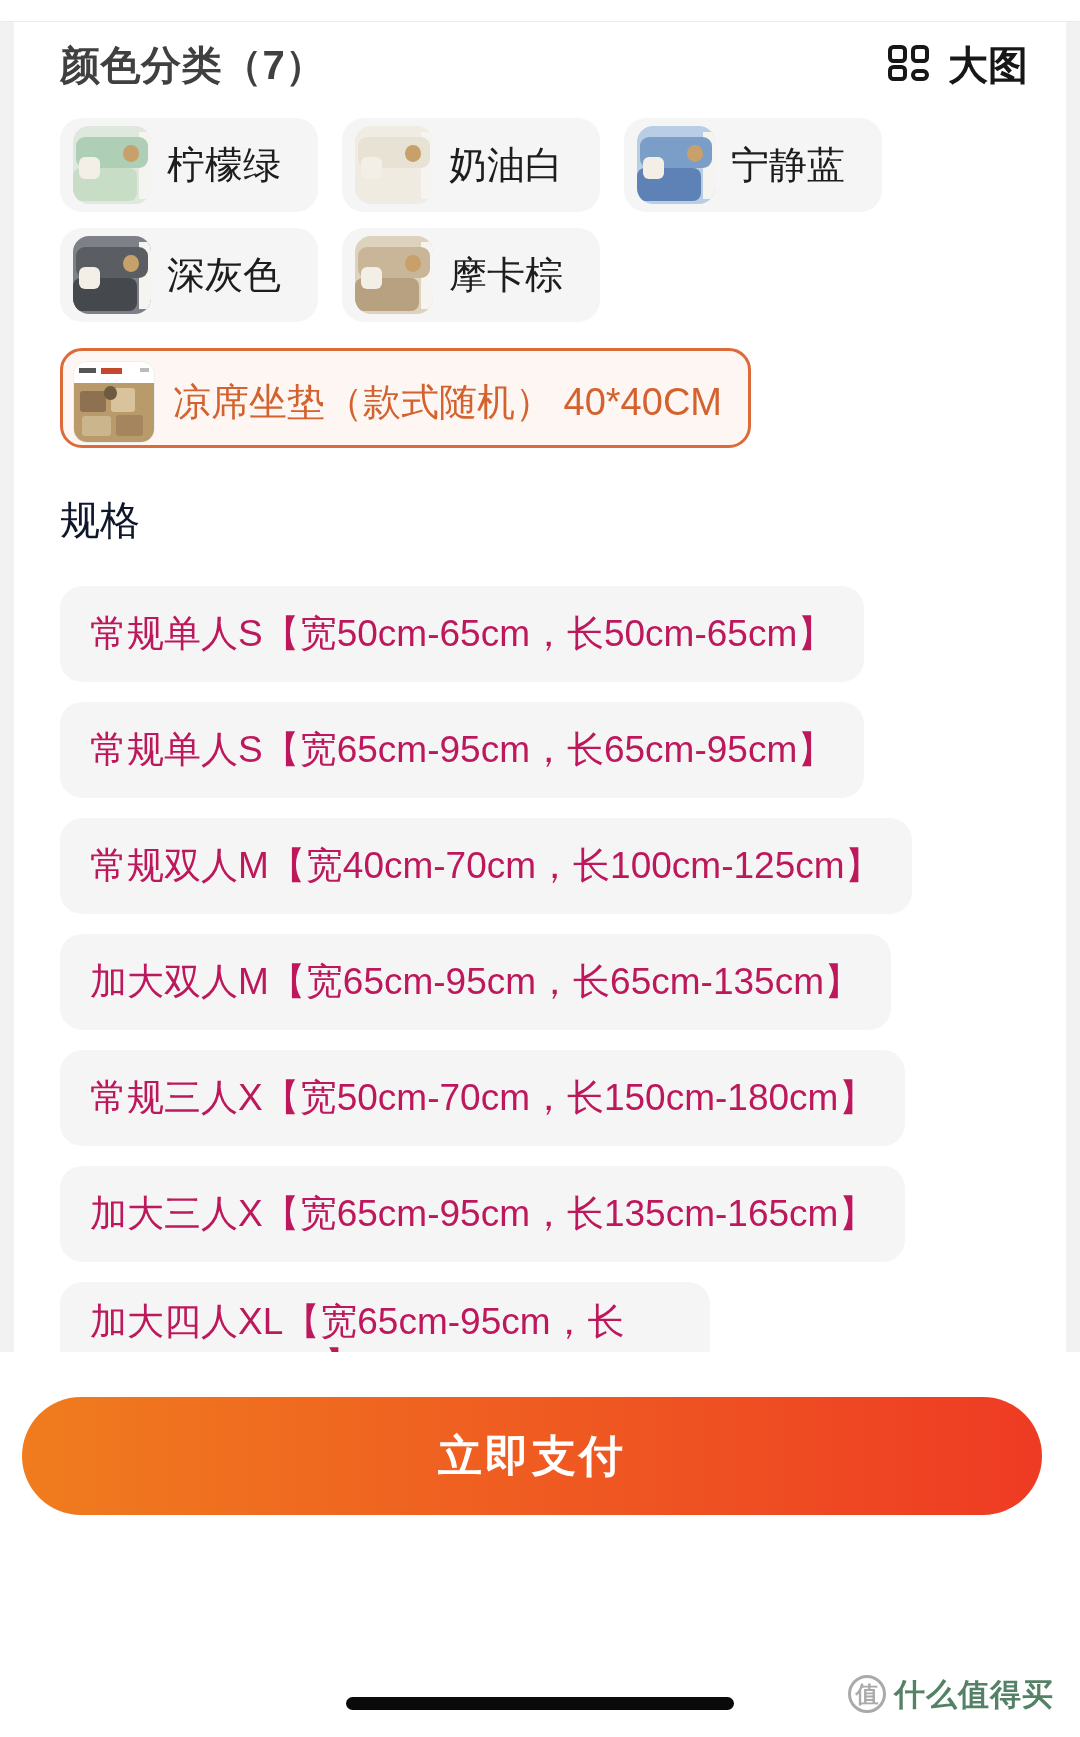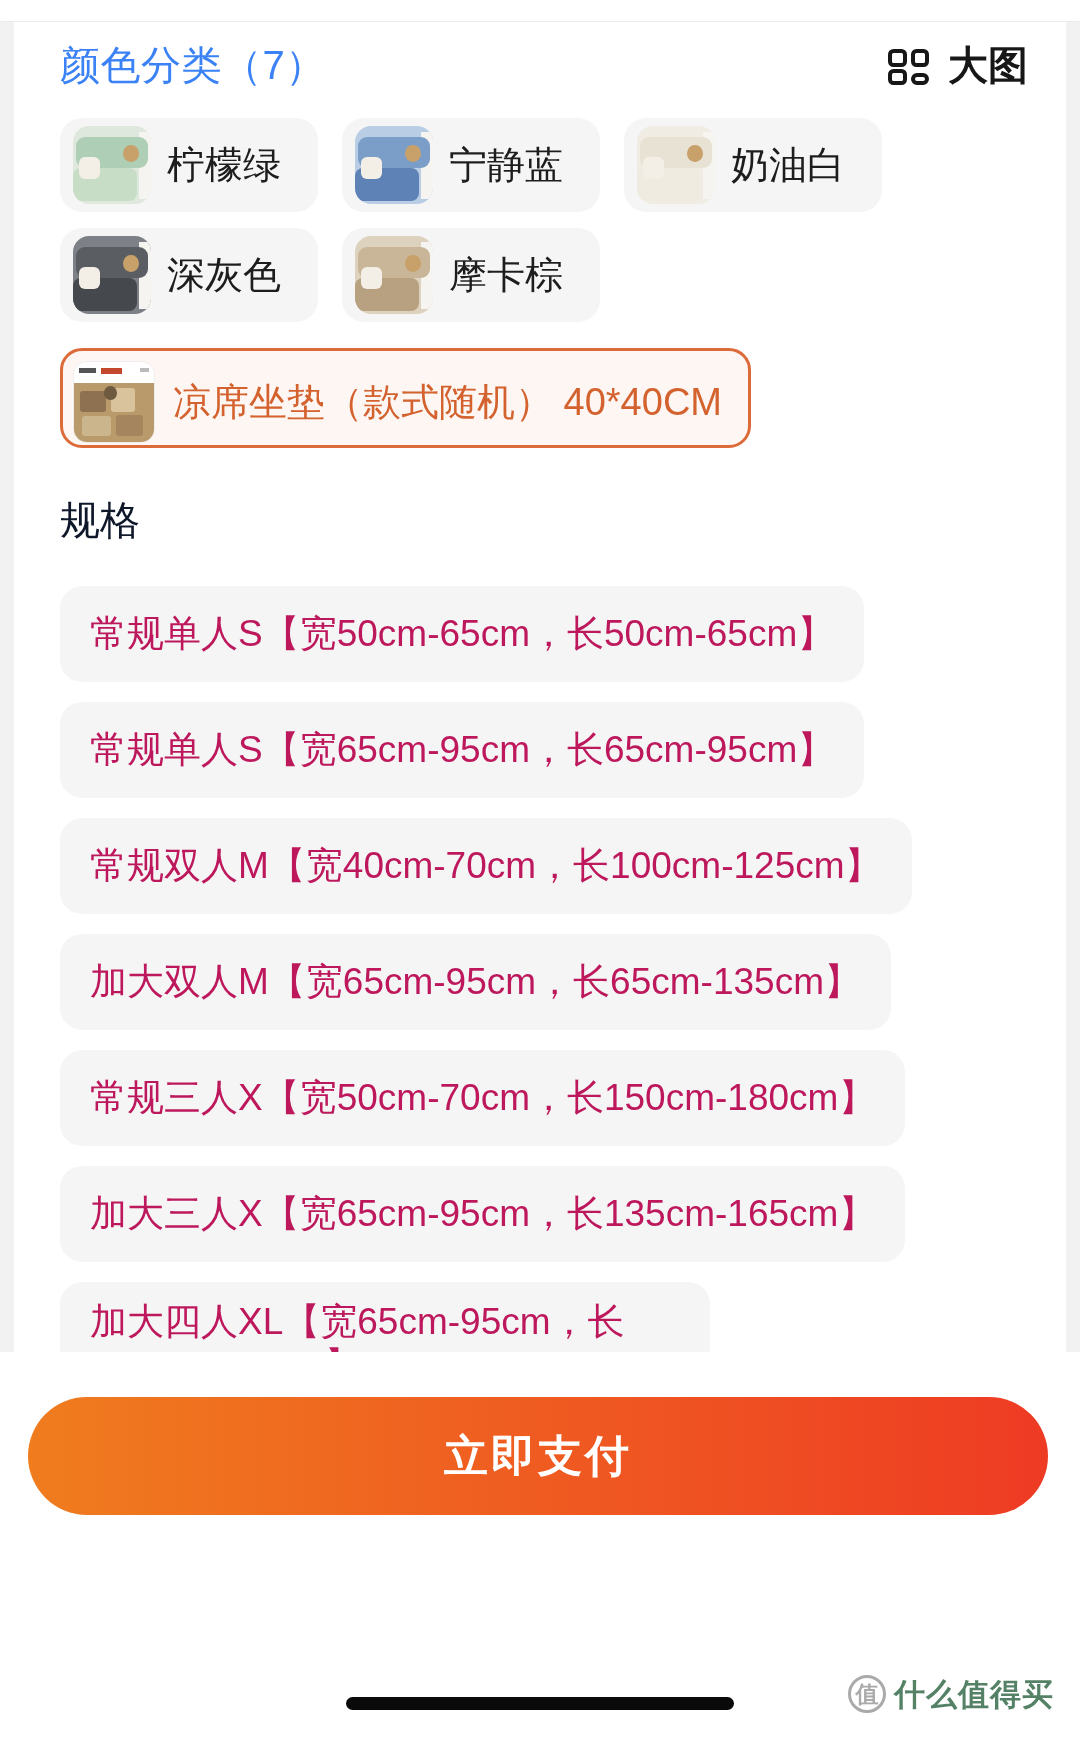--- a/index.html
+++ b/index.html
@@ -42,28 +42,28 @@
   .sheet-header {
     position: relative;
     height: 86px;
     padding: 0 38px 0 46px;
     display: flex;
     align-items: center;
     justify-content: space-between;
   }
   .section-title {
     font-size: 40px;
-    font-weight: 400;
-    color: #3b82f6;
+    font-weight: 700;
+    color: #404040;
     letter-spacing: 0.5px;
     line-height: 1;
   }
   .bigpic-toggle {
     display: flex;
-    align-items: flex-end;
+    align-items: flex-start;
     gap: 18px;
   }
   .grid-icon {
     display: block;
     width: 42px;
     height: 36px;
   }
   .bigpic-label {
     font-size: 40px;
     font-weight: 700;
@@ -212,21 +212,21 @@
   
   .bottom-area {
     position: absolute;
     left: 0; bottom: 0;
     width: 1080px;
     height: 385px;
     background: #ffffff;
   }
   .pay-button {
     position: absolute;
-    left: 28px;
+    left: 22px;
     top: 45px;
     width: 1020px;
     height: 118px;
     border-radius: 60px;
     border: none;
     background: linear-gradient(to right, #f07c1e, #ee3b24);
     color: #ffffff;
     font-size: 44px;
     font-weight: 700;
     letter-spacing: 3px;
@@ -306,40 +306,40 @@
           <div class="th-back" style="background:#aecfb6"></div>
           <div class="th-seat" style="background:#c7ddc6"></div>
           <div class="th-pillow"></div>
           <div class="th-cat"></div>
         </div>
         <span class="chip-label">柠檬绿</span>
       </div>
 
       <div class="chip">
         <div class="chip-thumb">
+          <div class="th-bg" style="background:#f0ece3"></div>
+          <div class="th-white"></div>
+          <div class="th-back" style="background:#e8e2d4"></div>
+          <div class="th-seat" style="background:#f0ebe0"></div>
+          <div class="th-pillow"></div>
+          <div class="th-cat"></div>
+        </div>
+        <span class="chip-label">奶油白</span>
+      </div>
+
+      <div class="chip">
+        <div class="chip-thumb">
           <div class="th-bg" style="background:#b9cde4"></div>
           <div class="th-white"></div>
           <div class="th-back" style="background:#7b9ec9"></div>
           <div class="th-seat" style="background:#5e82b5"></div>
           <div class="th-pillow"></div>
           <div class="th-cat"></div>
         </div>
         <span class="chip-label">宁静蓝</span>
-      </div>
-
-      <div class="chip">
-        <div class="chip-thumb">
-          <div class="th-bg" style="background:#f0ece3"></div>
-          <div class="th-white"></div>
-          <div class="th-back" style="background:#e8e2d4"></div>
-          <div class="th-seat" style="background:#f0ebe0"></div>
-          <div class="th-pillow"></div>
-          <div class="th-cat"></div>
-        </div>
-        <span class="chip-label">奶油白</span>
       </div>
 
 
       <div class="chip">
         <div class="chip-thumb">
           <div class="th-bg" style="background:#7d8086"></div>
           <div class="th-white"></div>
           <div class="th-back" style="background:#5a5d62"></div>
           <div class="th-seat" style="background:#45484d"></div>
           <div class="th-pillow"></div>

